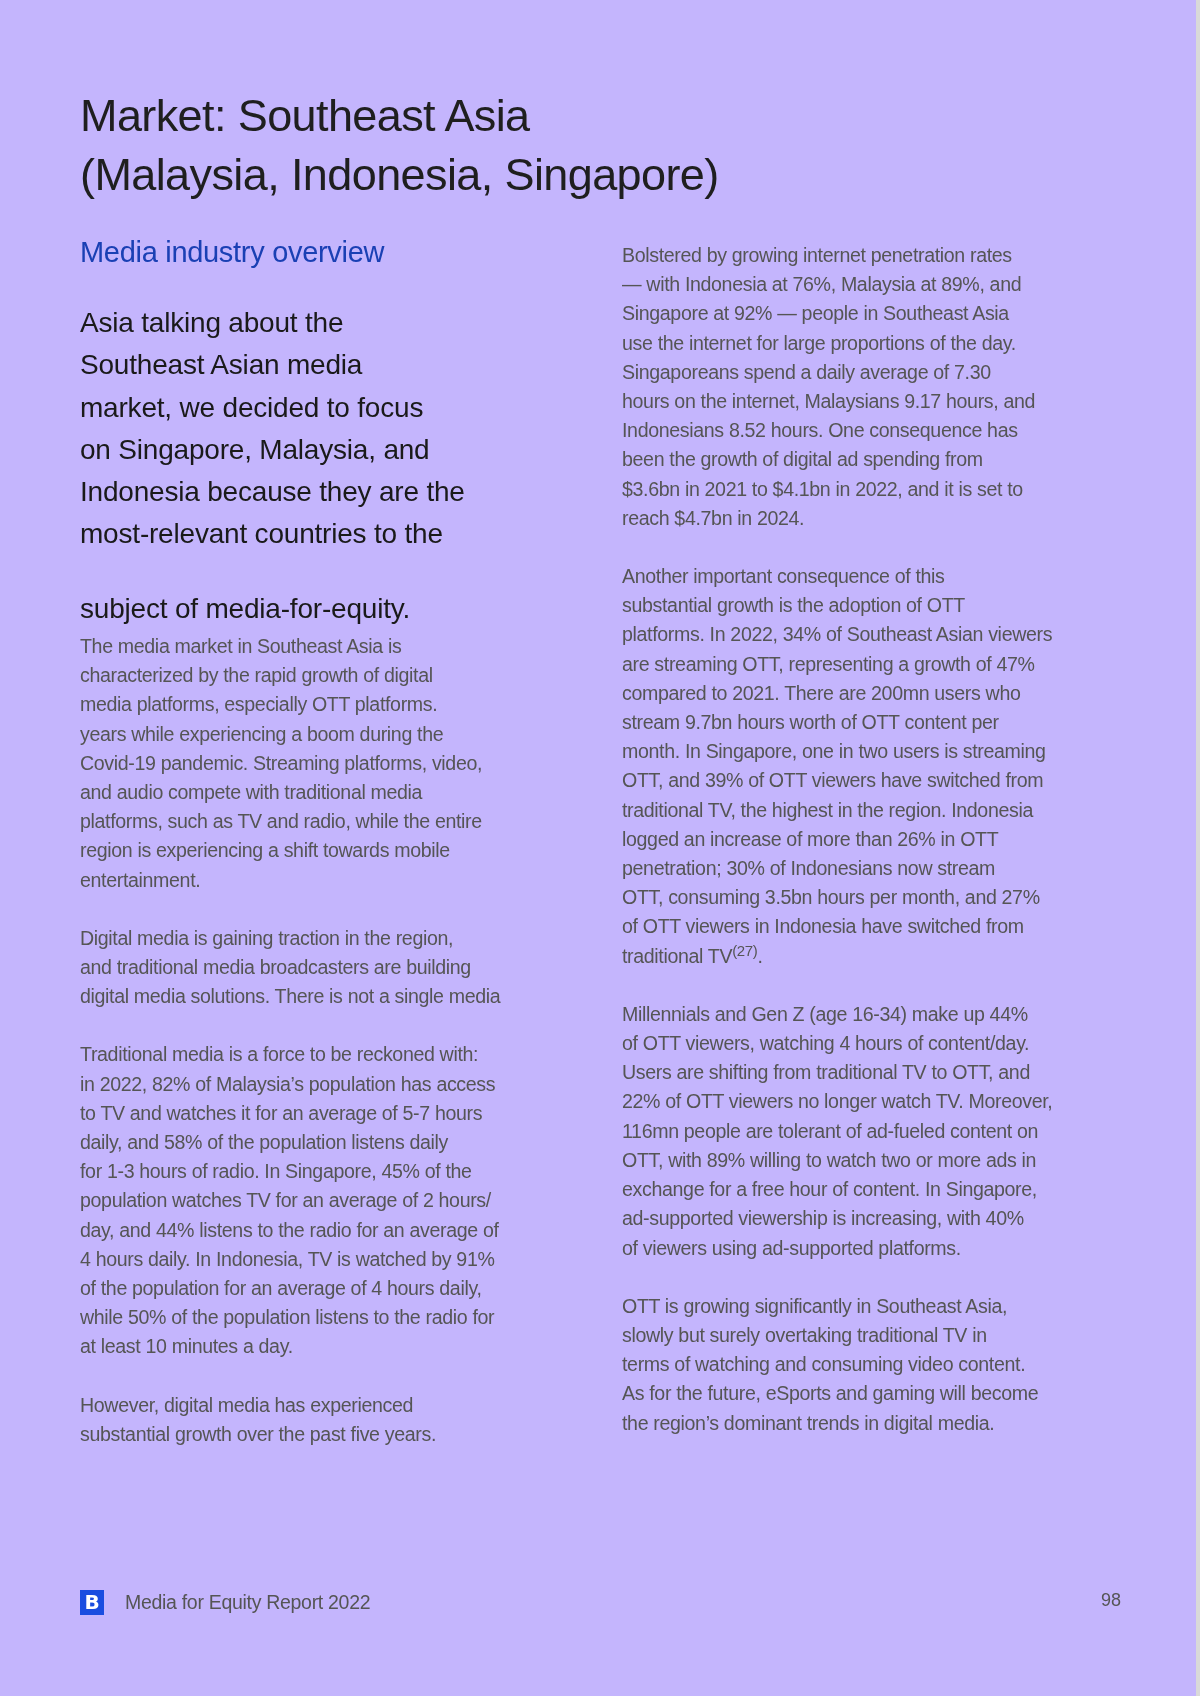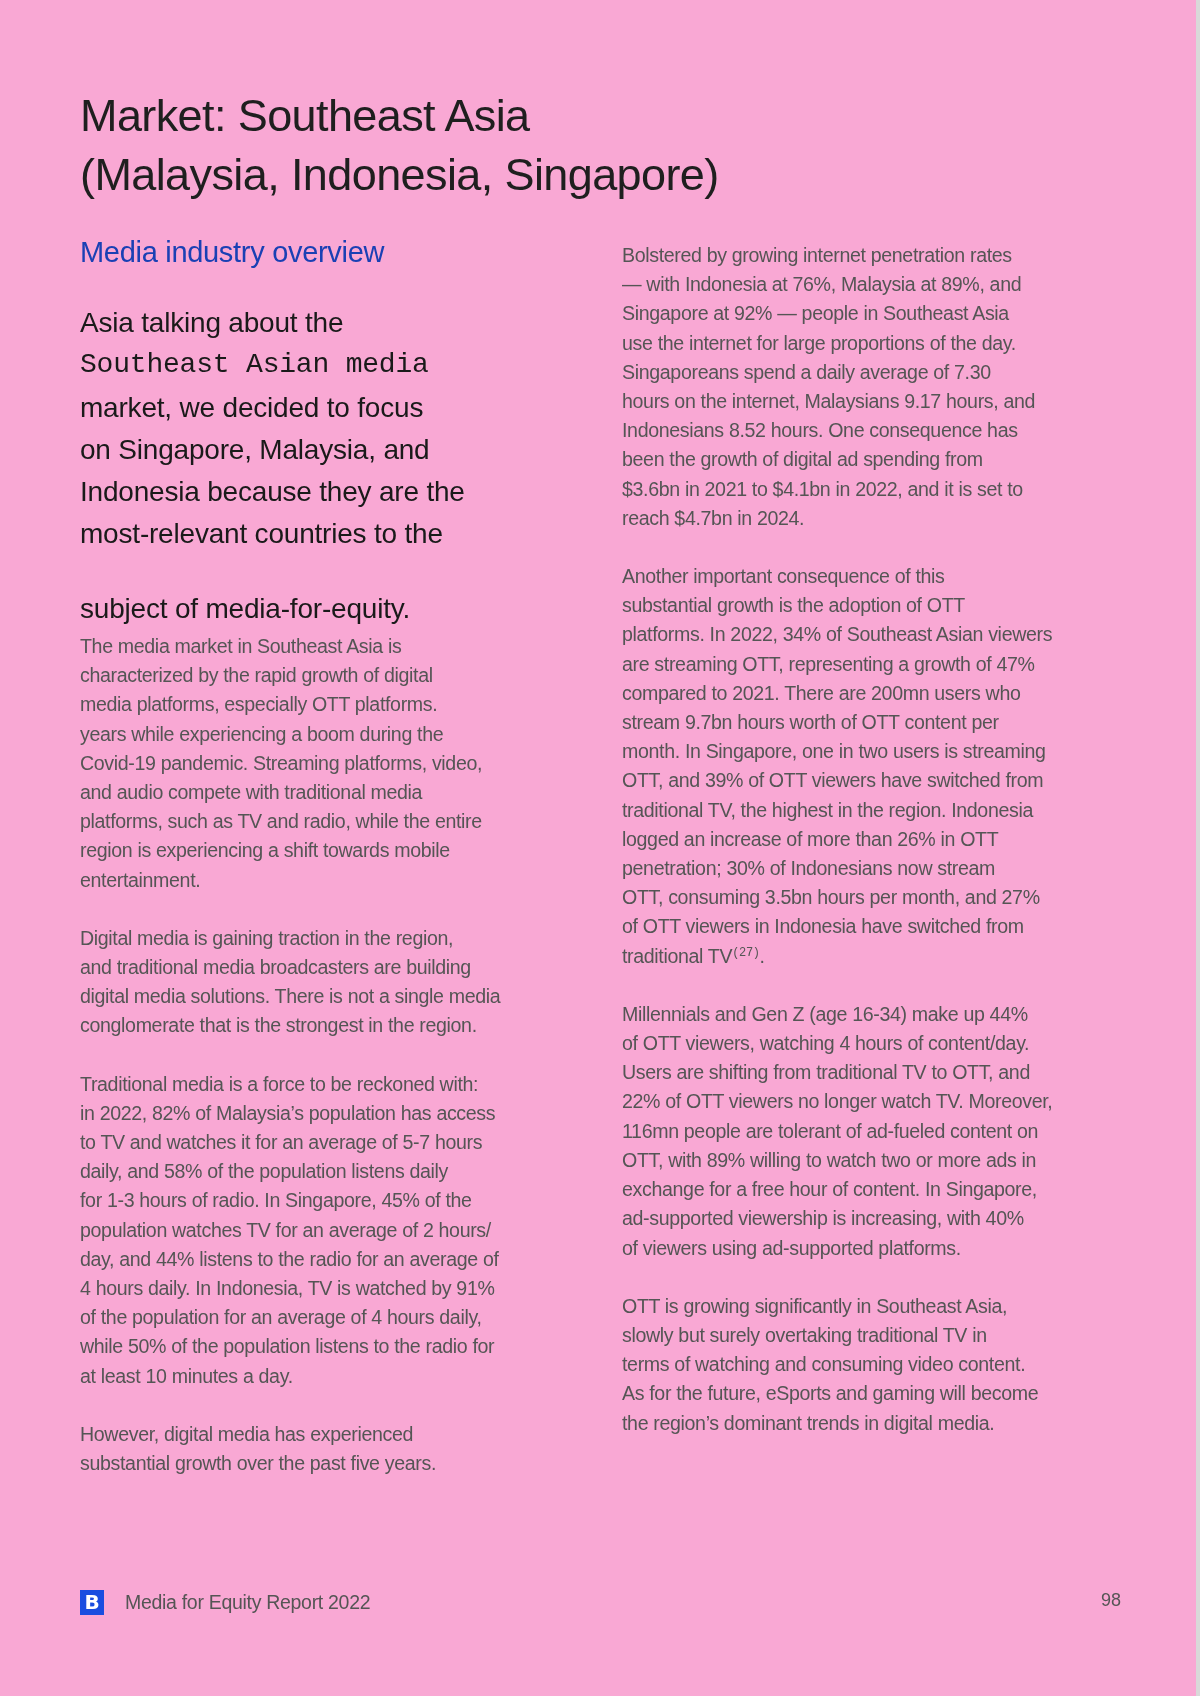--- a/index.html
+++ b/index.html
@@ -12,21 +12,21 @@
       height: 1696px;
       position: relative;
       overflow: hidden;
       font-family: "Liberation Sans", sans-serif;
     }
     .page {
       position: absolute;
       left: 0; top: 0;
       width: 1196px;
       height: 1696px;
-      background: #f9a8d4;
+      background: #c4b5fd;
     }
     .edge {
       position: absolute;
       right: 0; top: 0;
       width: 4px;
       height: 1696px;
       background: #d9d9d9;
     }
     .title {
       position: absolute;
@@ -70,24 +70,23 @@
     .col-right { left: 622px; top: 233px; }
     .col p {
       margin: 8px 0 29px 0;
       font-size: 19.6px;
       line-height: 29.2px;
       color: #555555;
       letter-spacing: -0.35px;
     }
     .col p .line { display: block; white-space: nowrap; }
     sup.ref {
-      font-size: 12px;
+      font-size: 15px;
       line-height: 0;
       vertical-align: 7px;
-      font-family: Liberation Mono, monospace;
     }
     .footer {
       position: absolute;
       left: 80px;
       top: 1588px;
       height: 28px;
       display: flex;
       align-items: center;
     }
     .logo {
@@ -122,21 +121,21 @@
 
   <h1 class="title">
     <span>Market: Southeast Asia</span>
     <span>(Malaysia, Indonesia, Singapore)</span>
   </h1>
 
   <h2 class="subhead">Media industry overview</h2>
 
   <p class="lead" id="lead">
       <span style="display: block; white-space: nowrap;">Asia talking about the</span>
-      <span style="display: block; white-space: nowrap; font-family: Liberation Mono, monospace;">Southeast Asian media</span>
+      <span style="display: block; white-space: nowrap;">Southeast Asian media</span>
       <span style="display: block; white-space: nowrap;">market, we decided to focus</span>
       <span style="display: block; white-space: nowrap;">on Singapore, Malaysia, and</span>
       <span style="display: block; white-space: nowrap;">Indonesia because they are the</span>
       <span style="display: block; white-space: nowrap;">most-relevant countries to the</span>
       <span style="display: block; white-space: nowrap; margin-top: 32px;">subject of media-for-equity.</span>
     </p>
 
   <div class="col col-left" id="col-left">
       <p>
         <span class="line"><span>The media market in Southeast Asia is</span></span>
@@ -146,21 +145,20 @@
         <span class="line"><span>Covid-19 pandemic. Streaming platforms, video,</span></span>
         <span class="line"><span>and audio compete with traditional media</span></span>
         <span class="line"><span>platforms, such as TV and radio, while the entire</span></span>
         <span class="line"><span>region is experiencing a shift towards mobile</span></span>
         <span class="line"><span>entertainment.</span></span>
       </p>
       <p>
         <span class="line"><span>Digital media is gaining traction in the region,</span></span>
         <span class="line"><span>and traditional media broadcasters are building</span></span>
         <span class="line"><span>digital media solutions. There is not a single media</span></span>
-        <span class="line"><span>conglomerate that is the strongest in the region.</span></span>
       </p>
       <p>
         <span class="line"><span>Traditional media is a force to be reckoned with:</span></span>
         <span class="line"><span>in 2022, 82% of Malaysia’s population has access</span></span>
         <span class="line"><span>to TV and watches it for an average of 5-7 hours</span></span>
         <span class="line"><span>daily, and 58% of the population listens daily</span></span>
         <span class="line"><span>for 1-3 hours of radio. In Singapore, 45% of the</span></span>
         <span class="line"><span>population watches TV for an average of 2 hours/</span></span>
         <span class="line"><span>day, and 44% listens to the radio for an average of</span></span>
         <span class="line"><span>4 hours daily. In Indonesia, TV is watched by 91%</span></span>

